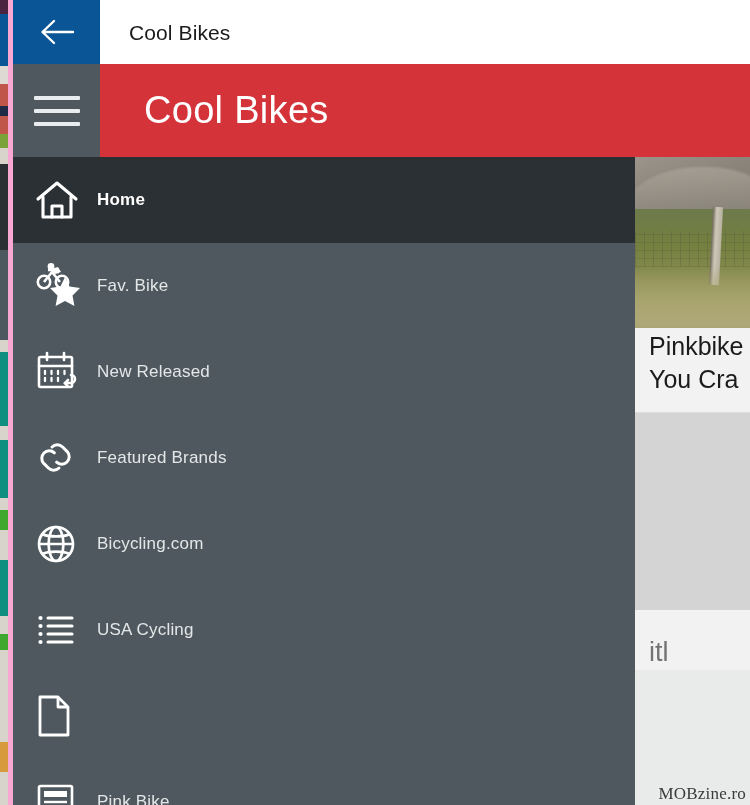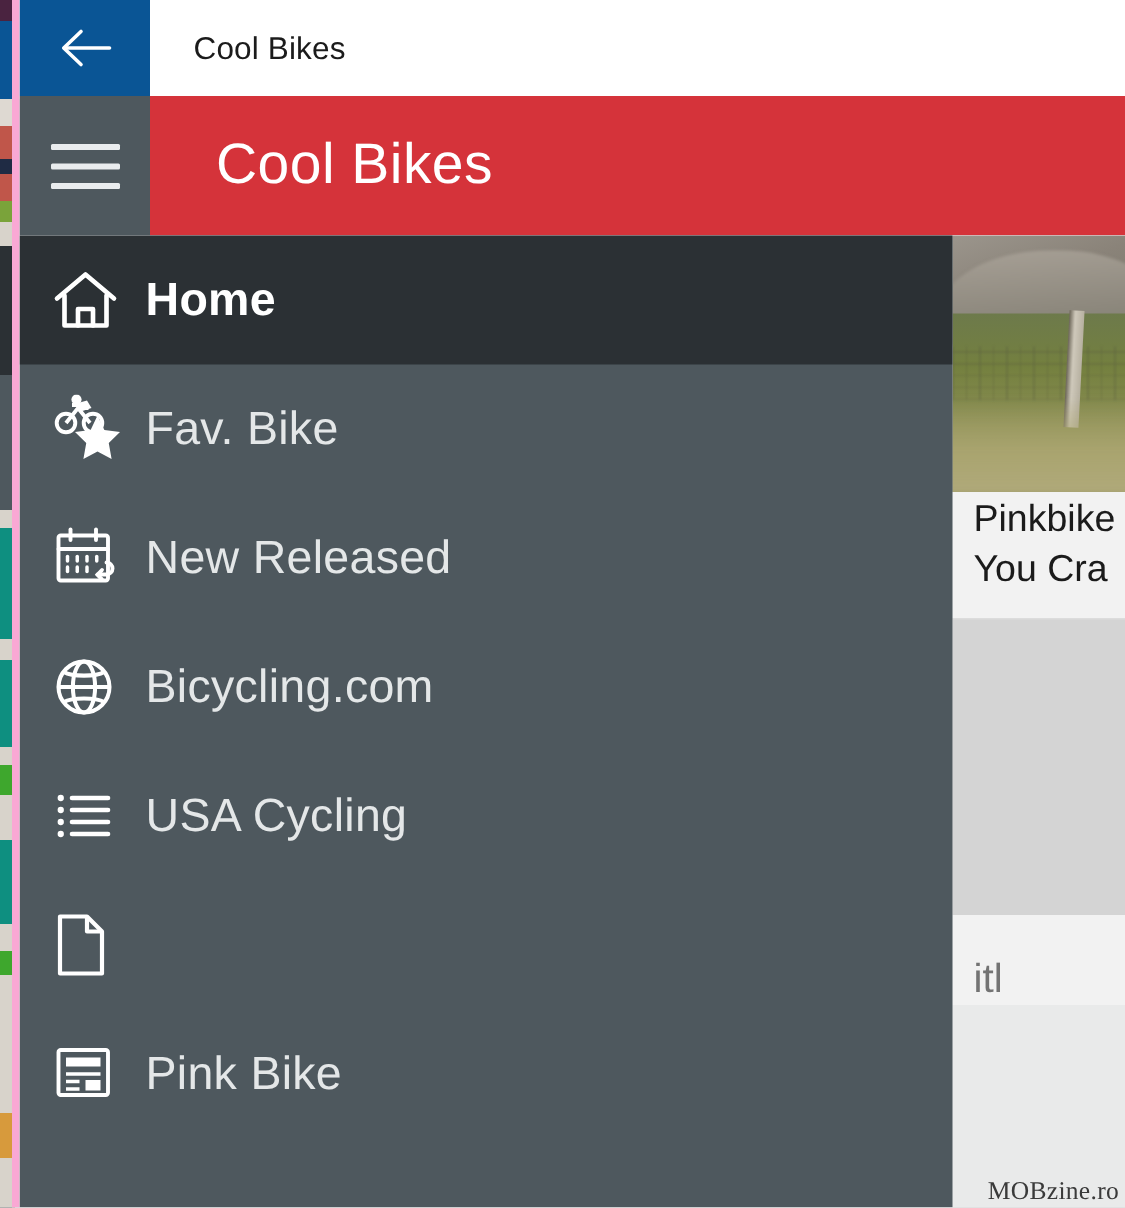--- a/index.html
+++ b/index.html
@@ -246,21 +246,21 @@
   .nav-icon {
     width: 62px;
     flex: none;
     display: flex;
     align-items: center;
     justify-content: flex-start;
     color: #ffffff;
   }
   .nav-icon svg { display: block; }
   .nav-label {
-    font-size: 31px;
+    font-size: 17px;
     letter-spacing: .2px;
     color: #E4E7E8;
     white-space: nowrap;
   }
   .nav-item.selected .nav-label {
     font-weight: 700;
     color: #ffffff;
   }
 
   
@@ -403,20 +403,29 @@
               <line x1="16.5" y1="28" x2="16.5" y2="31"></line>
               <line x1="23" y1="28" x2="23" y2="31"></line>
             </g>
             <path d="M30 33 h6 a4 4 0 0 0 0 -8" stroke-width="2.6"></path>
             <polyline points="33,30 30,33.2 33,36.3"></polyline>
           </svg>
         </span>
         <span class="nav-label">New Released</span>
       </div>
 
+      <div class="nav-item">
+        <span class="nav-icon">
+          <svg width="46" height="38" viewBox="0 0 46 38" fill="none" stroke="#ffffff" stroke-width="3" stroke-linecap="round">
+            <path d="M17 8 a7.5 7.5 0 0 1 10.6 0 l4.6 4.6 a7.5 7.5 0 0 1 -10.6 10.6"></path>
+            <path d="M24 29 a7.5 7.5 0 0 1 -10.6 0 l-4.6 -4.6 a7.5 7.5 0 0 1 10.6 -10.6"></path>
+          </svg>
+        </span>
+        <span class="nav-label">Featured Brands</span>
+      </div>
 
       <div class="nav-item">
         <span class="nav-icon">
           <svg width="44" height="44" viewBox="0 0 44 44" fill="none" stroke="#ffffff" stroke-width="2.7">
             <circle cx="21" cy="22" r="17"></circle>
             <ellipse cx="21" cy="22" rx="7.4" ry="17"></ellipse>
             <line x1="4" y1="22" x2="38" y2="22"></line>
             <path d="M7.5 12 C13 15.2, 29 15.2, 34.5 12"></path>
             <path d="M7.5 32 C13 28.8, 29 28.8, 34.5 32"></path>
           </svg>

